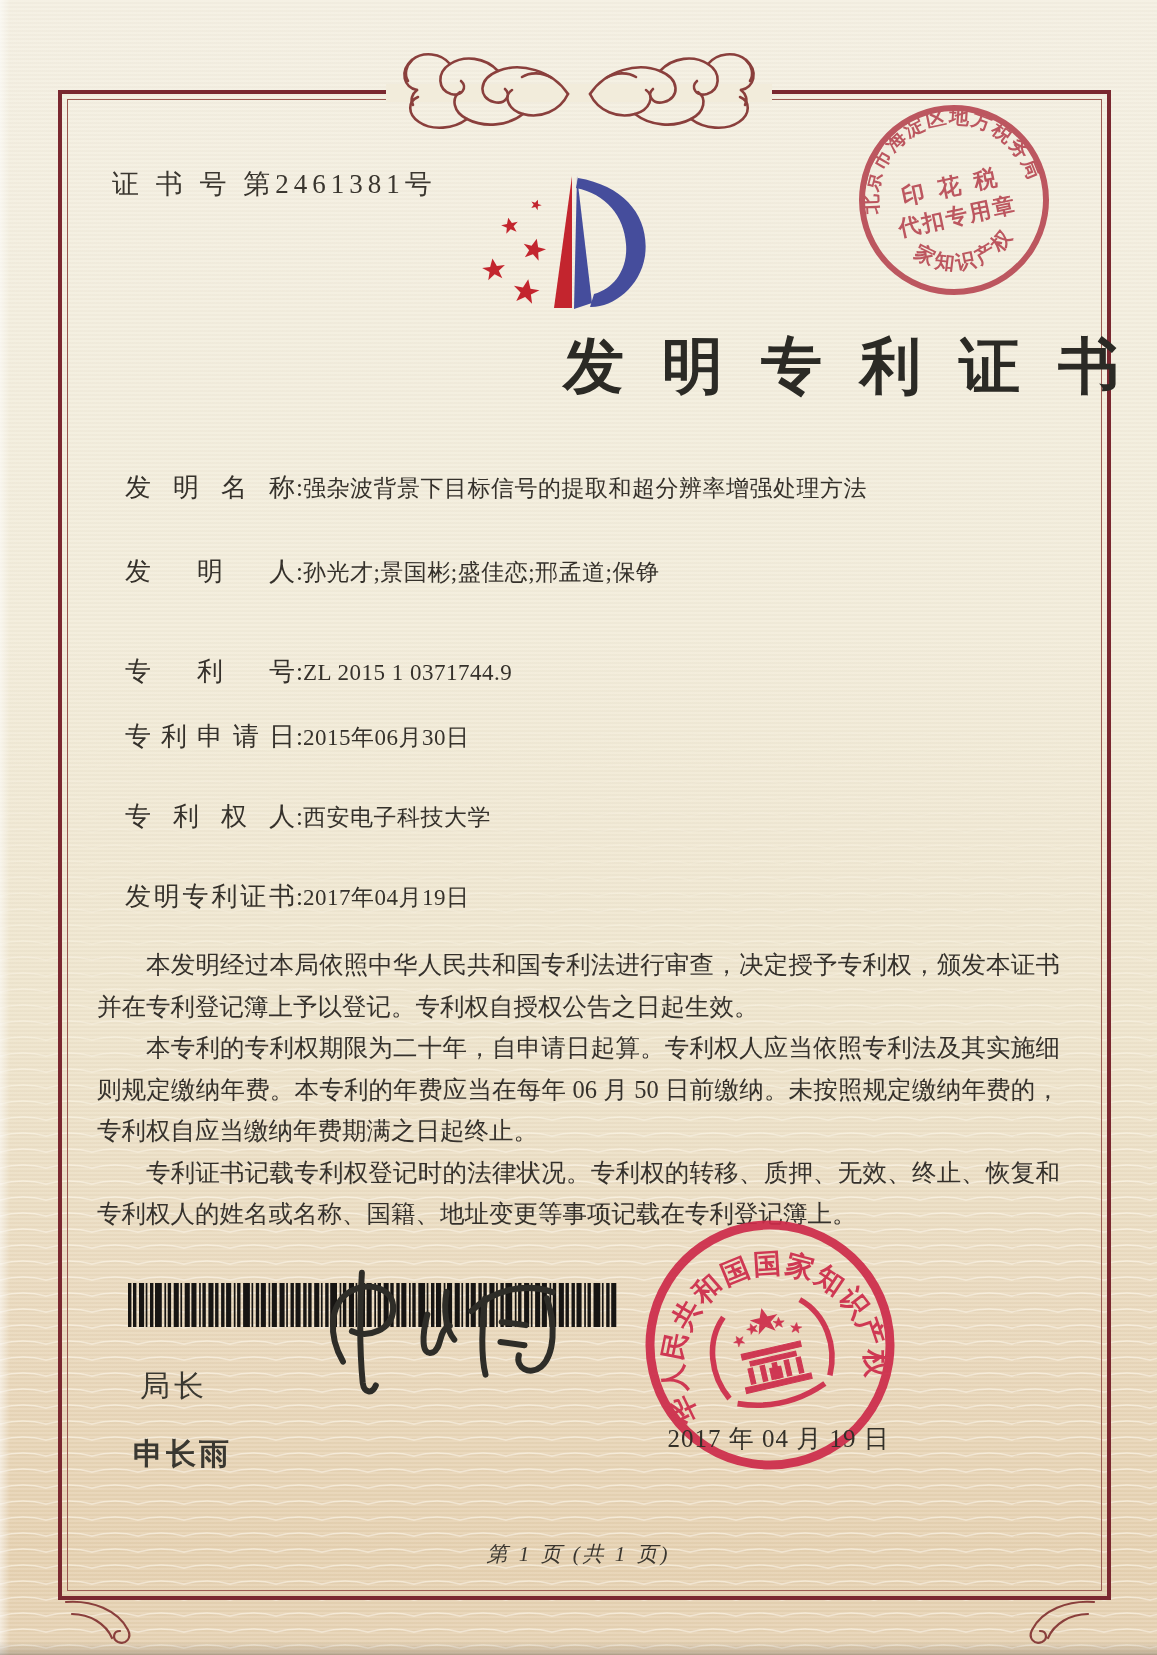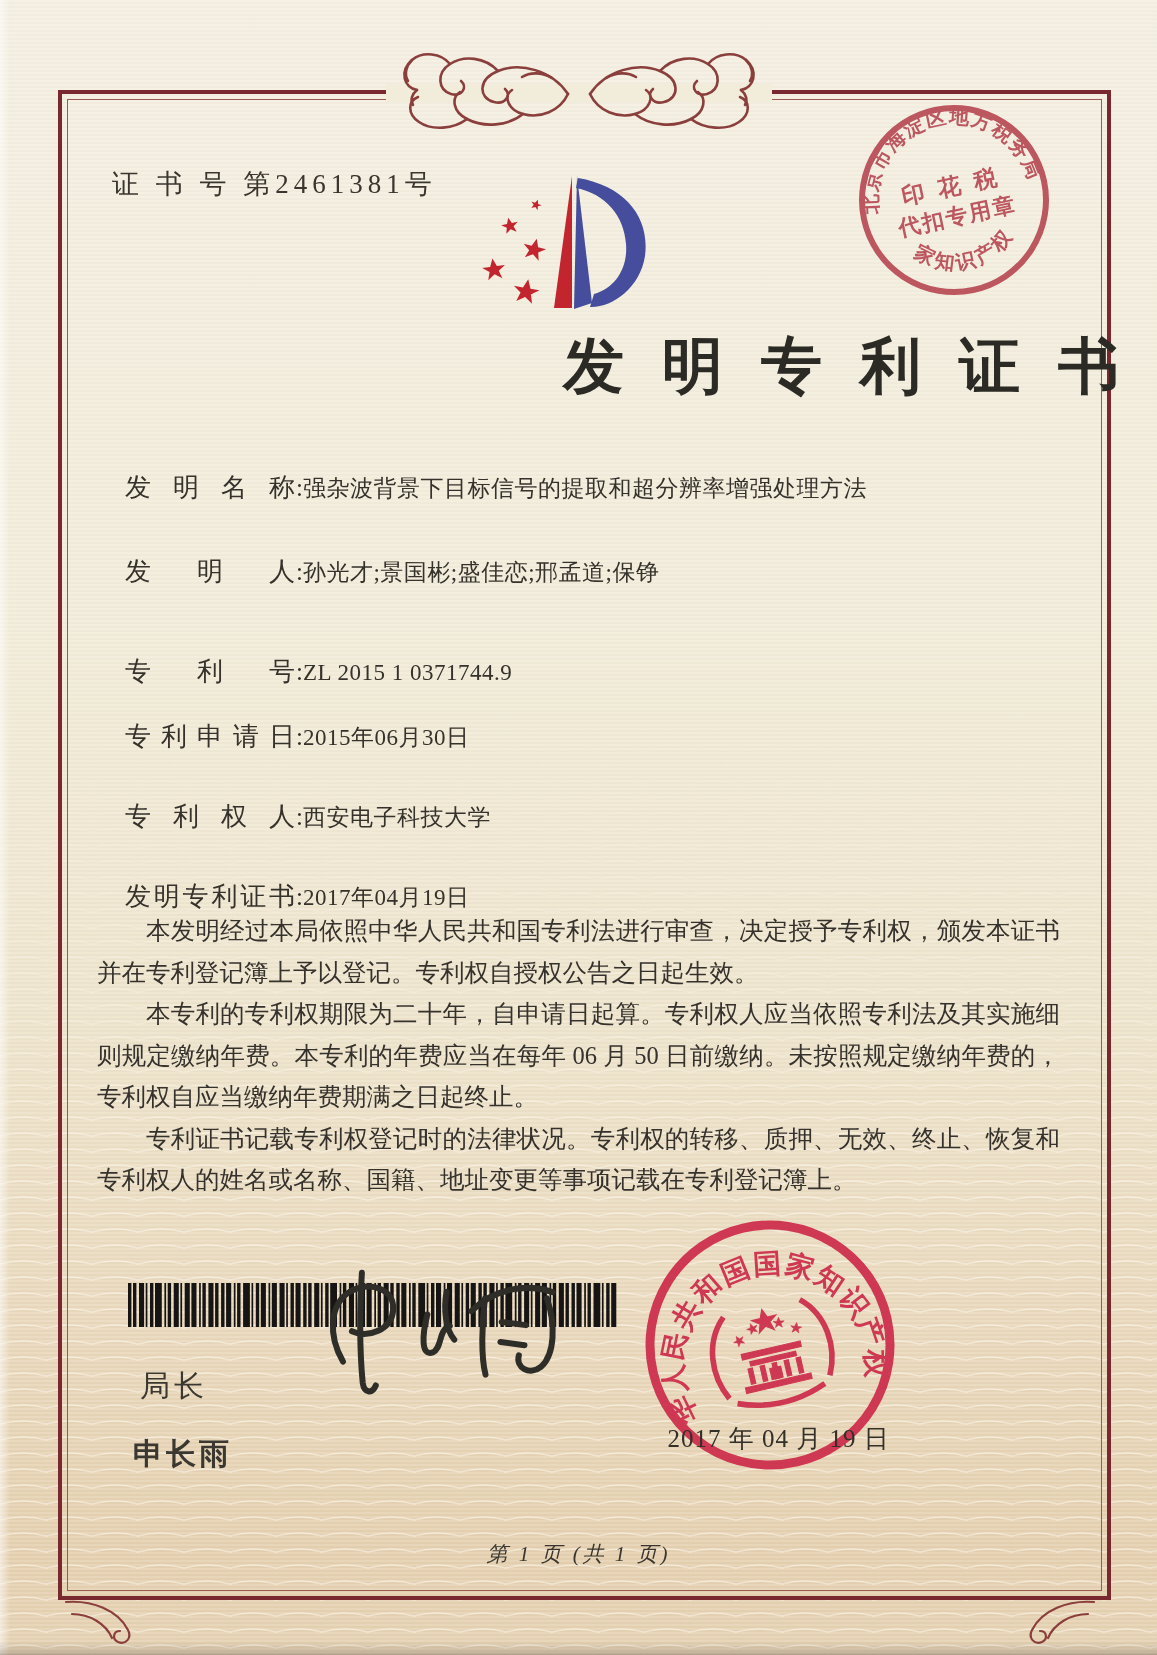--- a/index.html
+++ b/index.html
@@ -34,21 +34,21 @@
   .title{position:absolute;left:0;top:326px;width:1157px;text-align:right;
     font-size:61px;font-weight:bold;color:#2b2a25;letter-spacing:38px;text-indent:38px;z-index:3;}
 
   .fields{position:absolute;left:125px;top:470px;width:950px;z-index:3;}
   .frow{position:absolute;left:0;white-space:nowrap;}
   .flabel{display:inline-block;width:170px;font-size:26px;text-align:justify;text-align-last:justify;vertical-align:baseline;color:#35312b;}
   .fcolon{font-size:25px;margin-left:1px;}
   .fvalue{font-size:23px;margin-left:0;letter-spacing:0.5px;color:#35312b;}
   .r0{top:0px;}.r1{top:84px;}.r2{top:184px;}.r3{top:249px;}.r4{top:329px;}.r5{top:409px;}
 
-  .body-text{position:absolute;left:97px;top:910px;width:963px;z-index:3;}
+  .body-text{position:absolute;left:97px;top:944px;width:963px;z-index:3;}
   .body-text p{margin:0;text-indent:2em;font-size:24.5px;line-height:41.5px;text-align:justify;color:#35312c;}
 
   .barcode{position:absolute;left:128px;top:1283px;z-index:3;}
 
   .officer-title{position:absolute;left:140px;top:1366px;font-size:30px;color:#3a3831;
     font-family:"Liberation Sans","DejaVu Sans",sans-serif;letter-spacing:4px;z-index:3;}
   .officer-name{position:absolute;left:133px;top:1434px;font-size:30px;color:#3a3831;
     font-family:"Liberation Sans","DejaVu Sans",sans-serif;letter-spacing:3px;z-index:3;font-weight:bold;}
 
   .signature{position:absolute;left:310px;top:1262px;z-index:4;transform:rotate(-2deg);}

